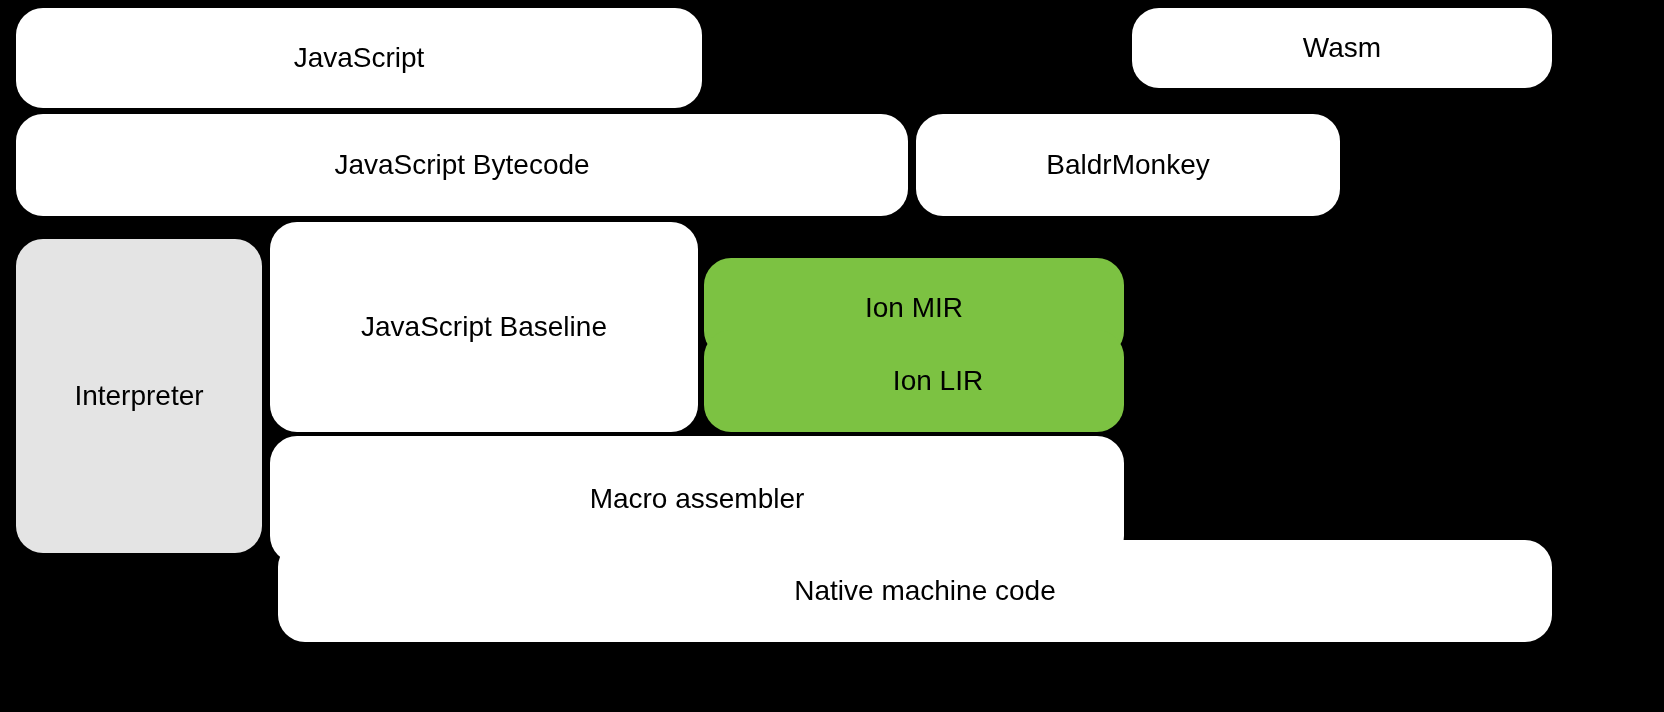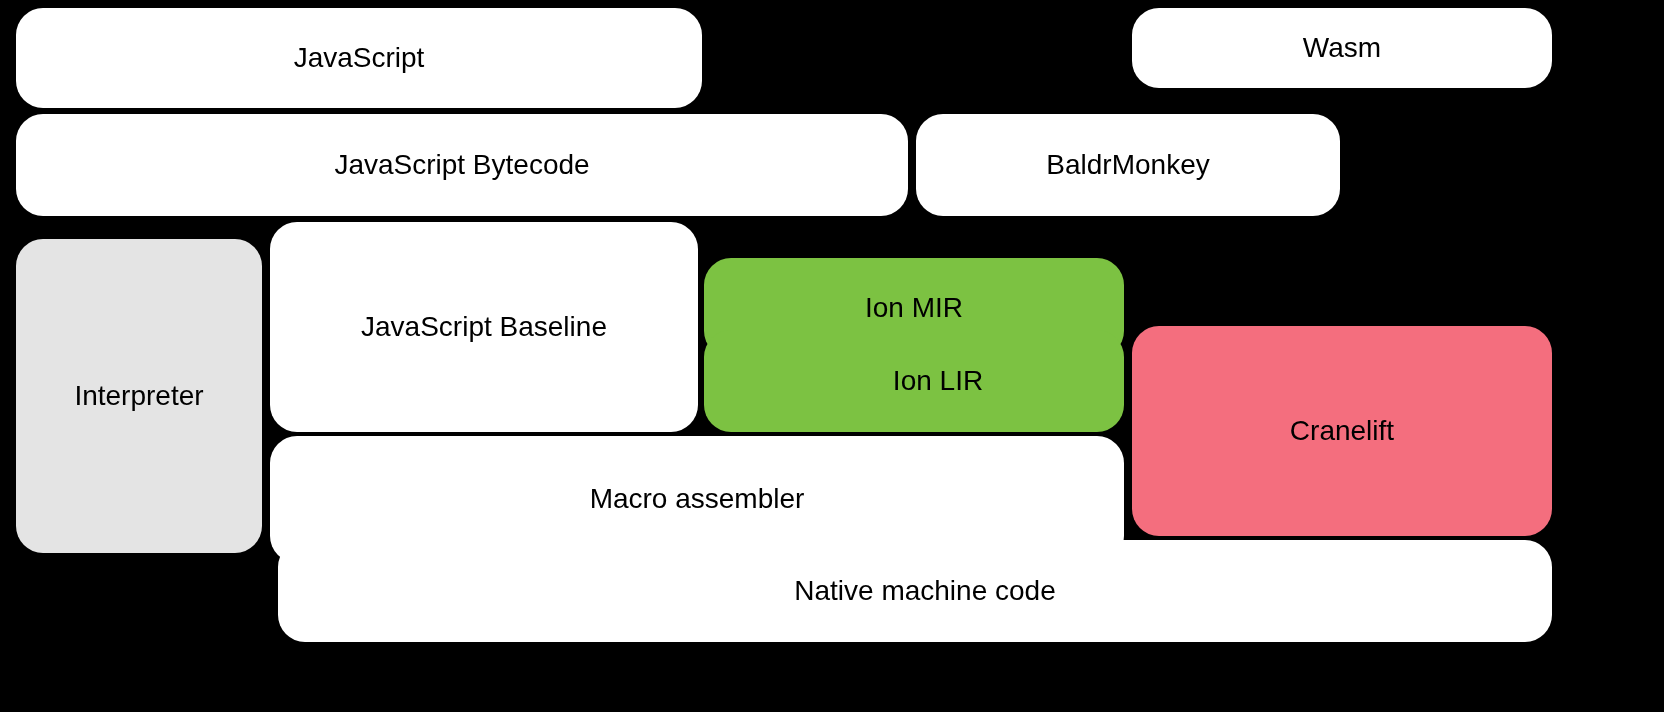--- a/index.html
+++ b/index.html
@@ -74,23 +74,20 @@
   </div>
 
   <div class="node n-ion-mir" style="background: rgb(124, 194, 66);">
     <span class="label">Ion MIR</span>
   </div>
 
   <div class="node n-ion-lir" style="background: rgb(124, 194, 66);">
     <span class="label">Ion LIR</span>
   </div>
 
-  <div class="node n-cranelift" style="background: rgb(244, 110, 126);">
-    <span class="label">Cranelift</span>
-  </div>
 
   <div class="node n-macro-assembler" style="background: rgb(255, 255, 255);">
     <span class="label">Macro assembler</span>
   </div>
 
   <div class="node n-native-machine" style="background: rgb(255, 255, 255);">
     <span class="label">Native machine code</span>
   </div>
 
 </div>

